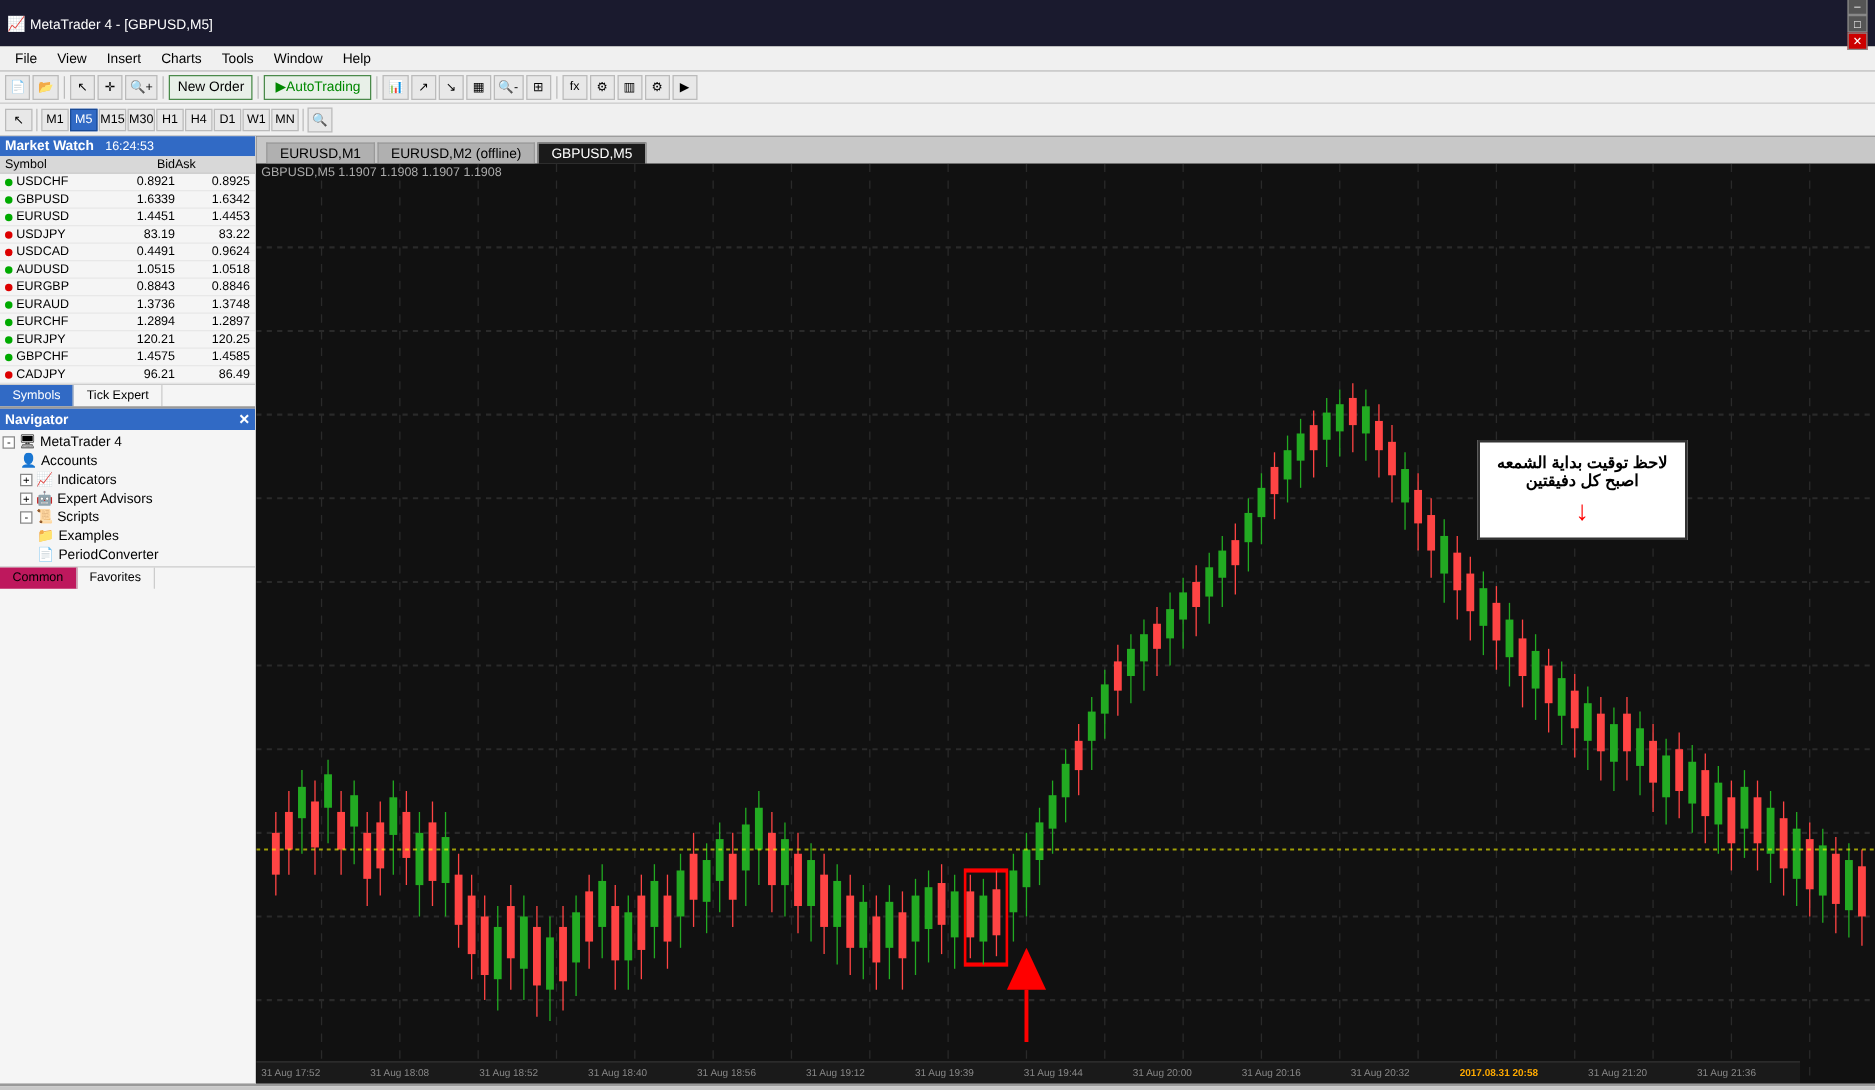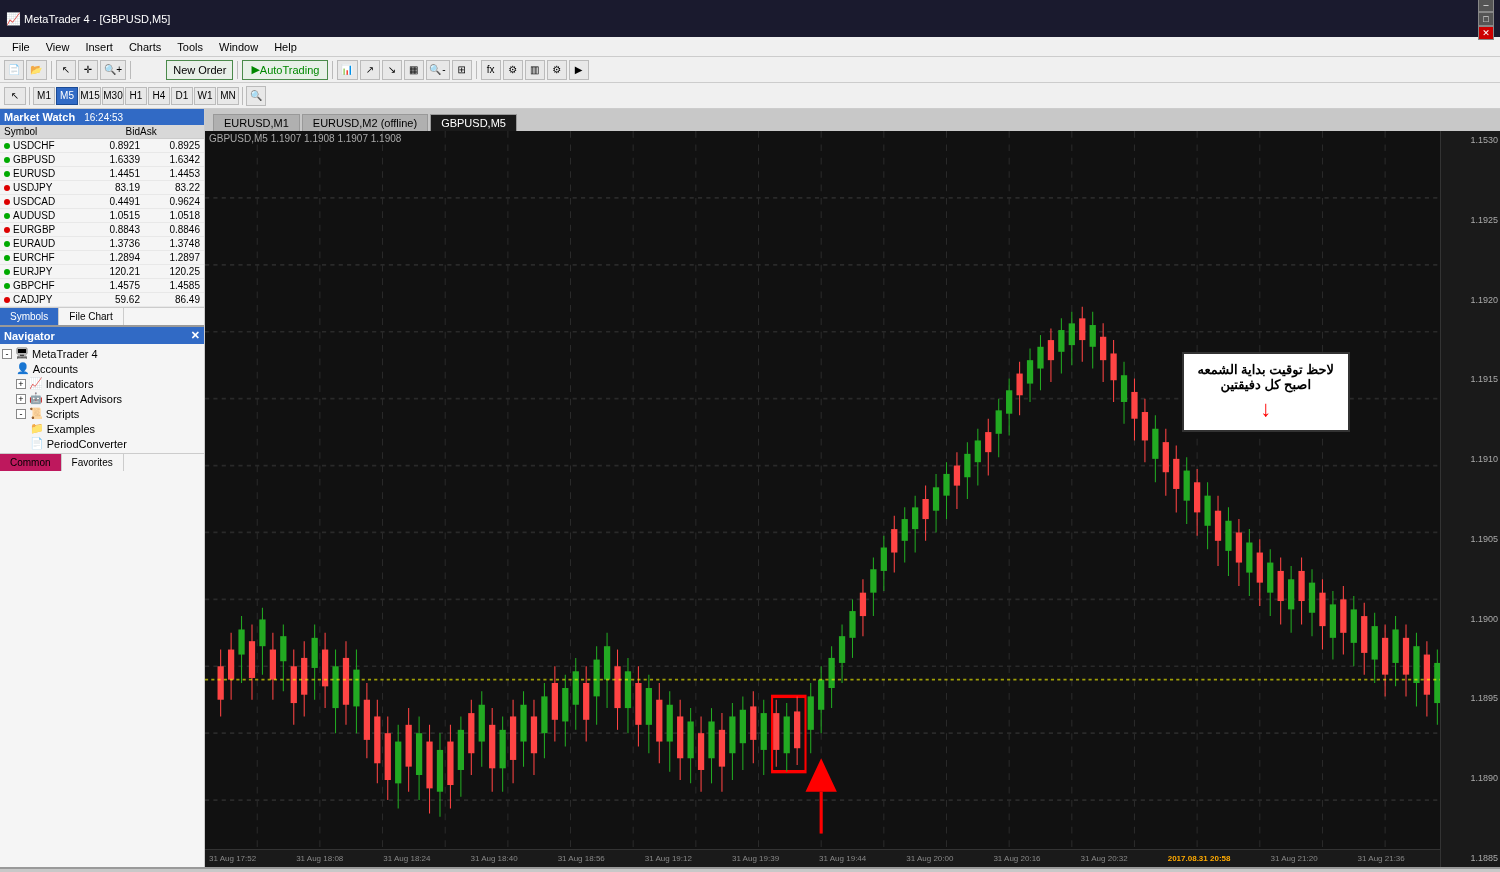--- a/index.html
+++ b/index.html
@@ -11,21 +11,21 @@
     .title-btn.close { background: #c00; }
 
     
     #menubar { background: #f0f0f0; height: 20px; display: flex; align-items: center; padding: 0 4px; border-bottom: 1px solid #ccc; }
     .menu-item { padding: 2px 8px; font-size: 11px; cursor: pointer; }
 
     
     #toolbar1, #toolbar2 { background: #f0f0f0; height: 26px; display: flex; align-items: center; padding: 0 4px; border-bottom: 1px solid #ccc; gap: 2px; }
     .tb-btn { height: 20px; min-width: 20px; background: #e8e8e8; border: 1px solid #bbb; cursor: pointer; display: flex; align-items: center; justify-content: center; font-size: 10px; padding: 0 3px; }
     .tb-sep { width: 1px; height: 18px; background: #bbb; margin: 0 2px; }
-    .tb-btn-active { background: #c8d8f8; border: 1px solid #7090c8; margin-left: 31px; }
+    .tb-btn-active { background: #c8d8f8; border: 1px solid #7090c8; }
     .new-order-btn { background: #e8f0e8; border: 1px solid #4a8a4a; padding: 0 6px; font-size: 11px; }
     .autotrading-btn { background: #e8f0e8; border: 1px solid #4a8a4a; padding: 0 8px; font-size: 11px; color: #080; }
 
     
     #toolbar2 { gap: 1px; }
     .tf-btn { height: 18px; min-width: 22px; background: #e8e8e8; border: 1px solid #bbb; cursor: pointer; display: flex; align-items: center; justify-content: center; font-size: 10px; }
     .tf-btn.active { background: #316ac5; color: #fff; border-color: #1a4a95; }
 
     
     #main { display: flex; height: calc(872px - 20px - 20px - 26px - 26px - 22px); }
@@ -265,27 +265,27 @@
           <span>GBPCHF</span>
         </span>
         <span class="mw-bid">1.4575</span>
         <span class="mw-ask">1.4585</span>
       </div>
           <div class="mw-row">
         <span class="mw-sym">
           <span class="mw-dot" style="background:#d00;"></span>
           <span>CADJPY</span>
         </span>
-        <span class="mw-bid">59.62</span>
+        <span class="mw-bid">96.21</span>
         <span class="mw-ask">86.49</span>
       </div>
         </div>
       <div id="mw-tabs">
         <div class="mw-tab active">Symbols</div>
-        <div class="mw-tab">File Chart</div>
+        <div class="mw-tab">Tick Expert</div>
       </div>
     </div>
 
     <div id="navigator">
       <div id="nav-header">
         <span>Navigator</span>
         <span class="nav-close">✕</span>
       </div>
       <div class="nav-tree">
 
@@ -638,45 +638,33 @@
         <line x1="1230" y1="328" x2="1230" y2="374" stroke="#ff4444" stroke-width="1"></line>
         <rect x="1227" y="336" width="6" height="24" fill="#ff4444"></rect>
 
         <line x1="0" y1="328" x2="1240" y2="328" stroke="#ffff00" stroke-width="1" stroke-dasharray="3,3" opacity="0.6"></line>
 
         <polygon points="590,375 575,395 605,395" fill="#ff0000"></polygon>
         <line x1="590" y1="395" x2="590" y2="420" stroke="#ff0000" stroke-width="3"></line>
       </svg>
 
       
-      <div id="price-axis">
-        <div class="price-label">1.1530</div>
-        <div class="price-label">1.1925</div>
-        <div class="price-label">1.1920</div>
-        <div class="price-label">1.1915</div>
-        <div class="price-label">1.1910</div>
-        <div class="price-label">1.1905</div>
-        <div class="price-label">1.1900</div>
-        <div class="price-label">1.1895</div>
-        <div class="price-label">1.1890</div>
-        <div class="price-label">1.1885</div>
-      </div>
 
       
       <div id="annotation" style="position:absolute; right:150px; top:30%; background:#fff; border:2px solid #333; padding:8px 14px; font-size:13px; font-weight:bold; text-align:center; direction:rtl; z-index:10; min-width:160px;">
         <div>لاحظ توقيت بداية الشمعه</div>
         <div>اصبح كل دفيقتين</div>
         <div style="text-align:center; margin-top:4px; font-size:22px; color:#ff0000;">↓</div>
       </div>
 
       
       <div id="time-axis" style="position:absolute; bottom:0; left:0; right:60px; height:18px; background:#1a1a1a; border-top:1px solid #333; display:flex; align-items:center; overflow:hidden; padding:0 4px;">
         <span class="time-label">31 Aug 17:52</span>
         <span class="time-label">31 Aug 18:08</span>
-        <span class="time-label">31 Aug 18:24</span>
+        <span class="time-label">31 Aug 18:52</span>
         <span class="time-label">31 Aug 18:40</span>
         <span class="time-label">31 Aug 18:56</span>
         <span class="time-label">31 Aug 19:12</span>
         <span class="time-label">31 Aug 19:39</span>
         <span class="time-label">31 Aug 19:44</span>
         <span class="time-label">31 Aug 20:00</span>
         <span class="time-label">31 Aug 20:16</span>
         <span class="time-label">31 Aug 20:32</span>
         <span class="time-label" style="color:#ffaa00; font-weight:bold;">2017.08.31 20:58</span>
         <span class="time-label">31 Aug 21:20</span>

